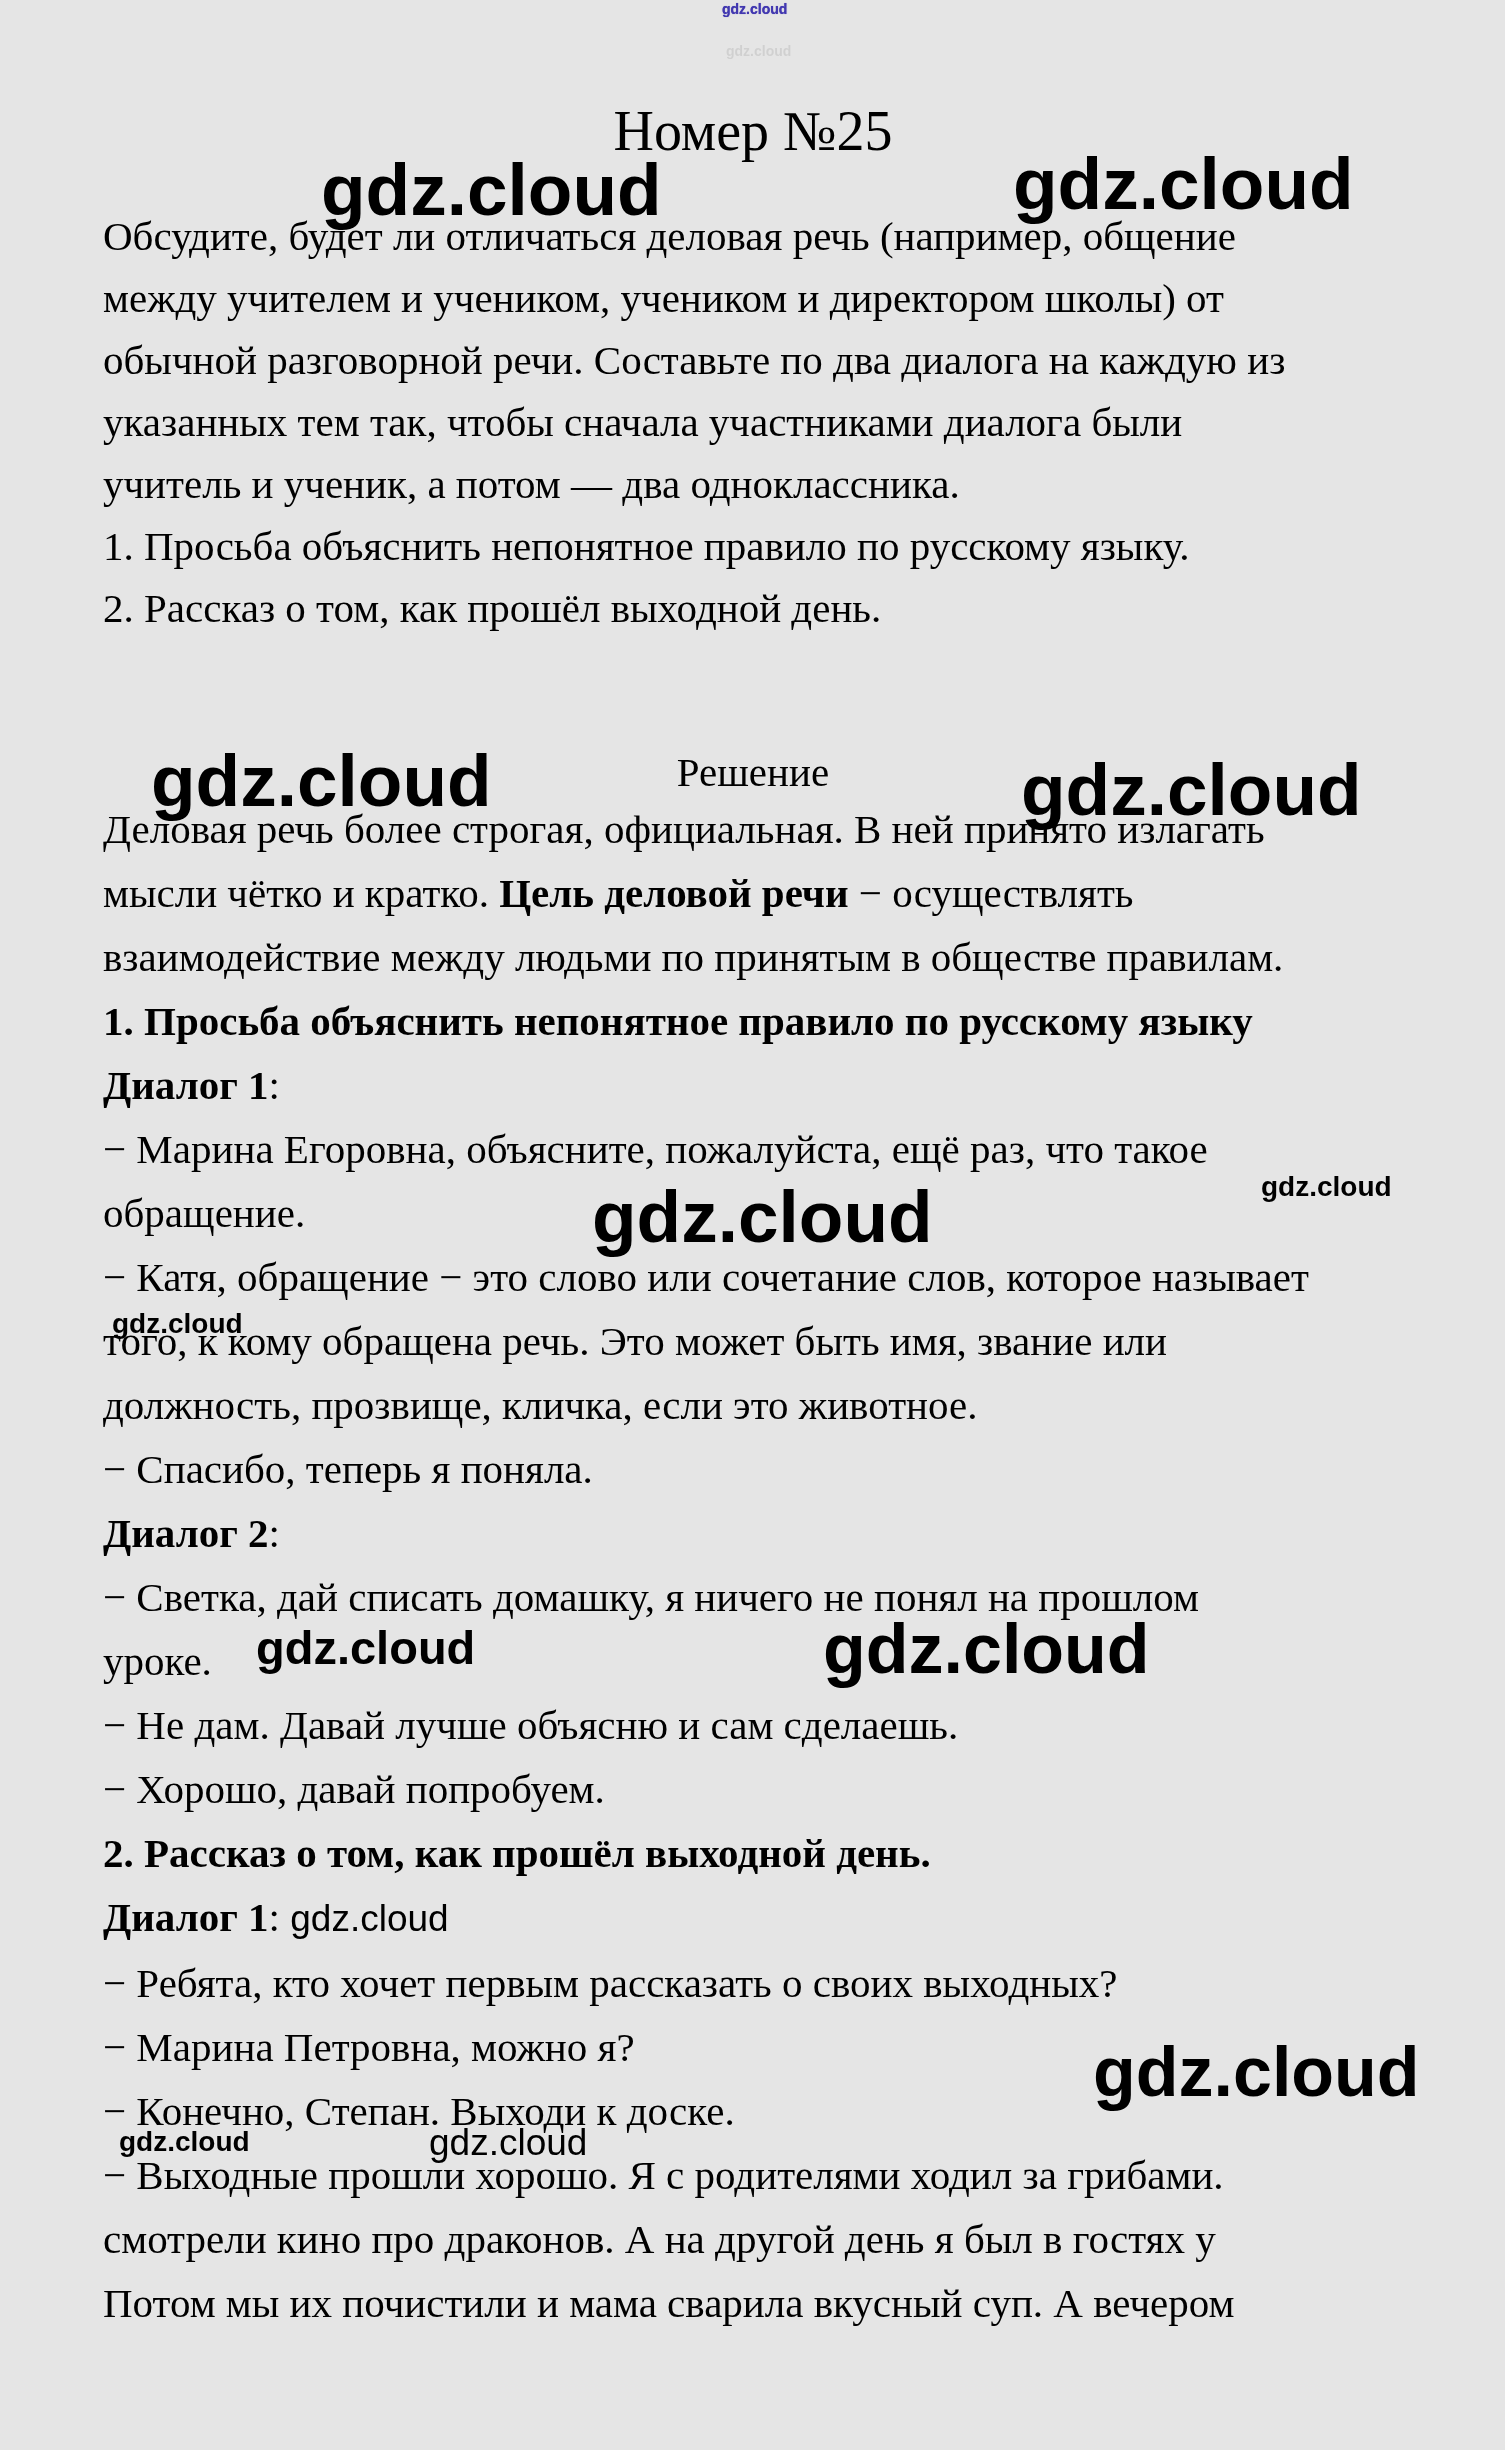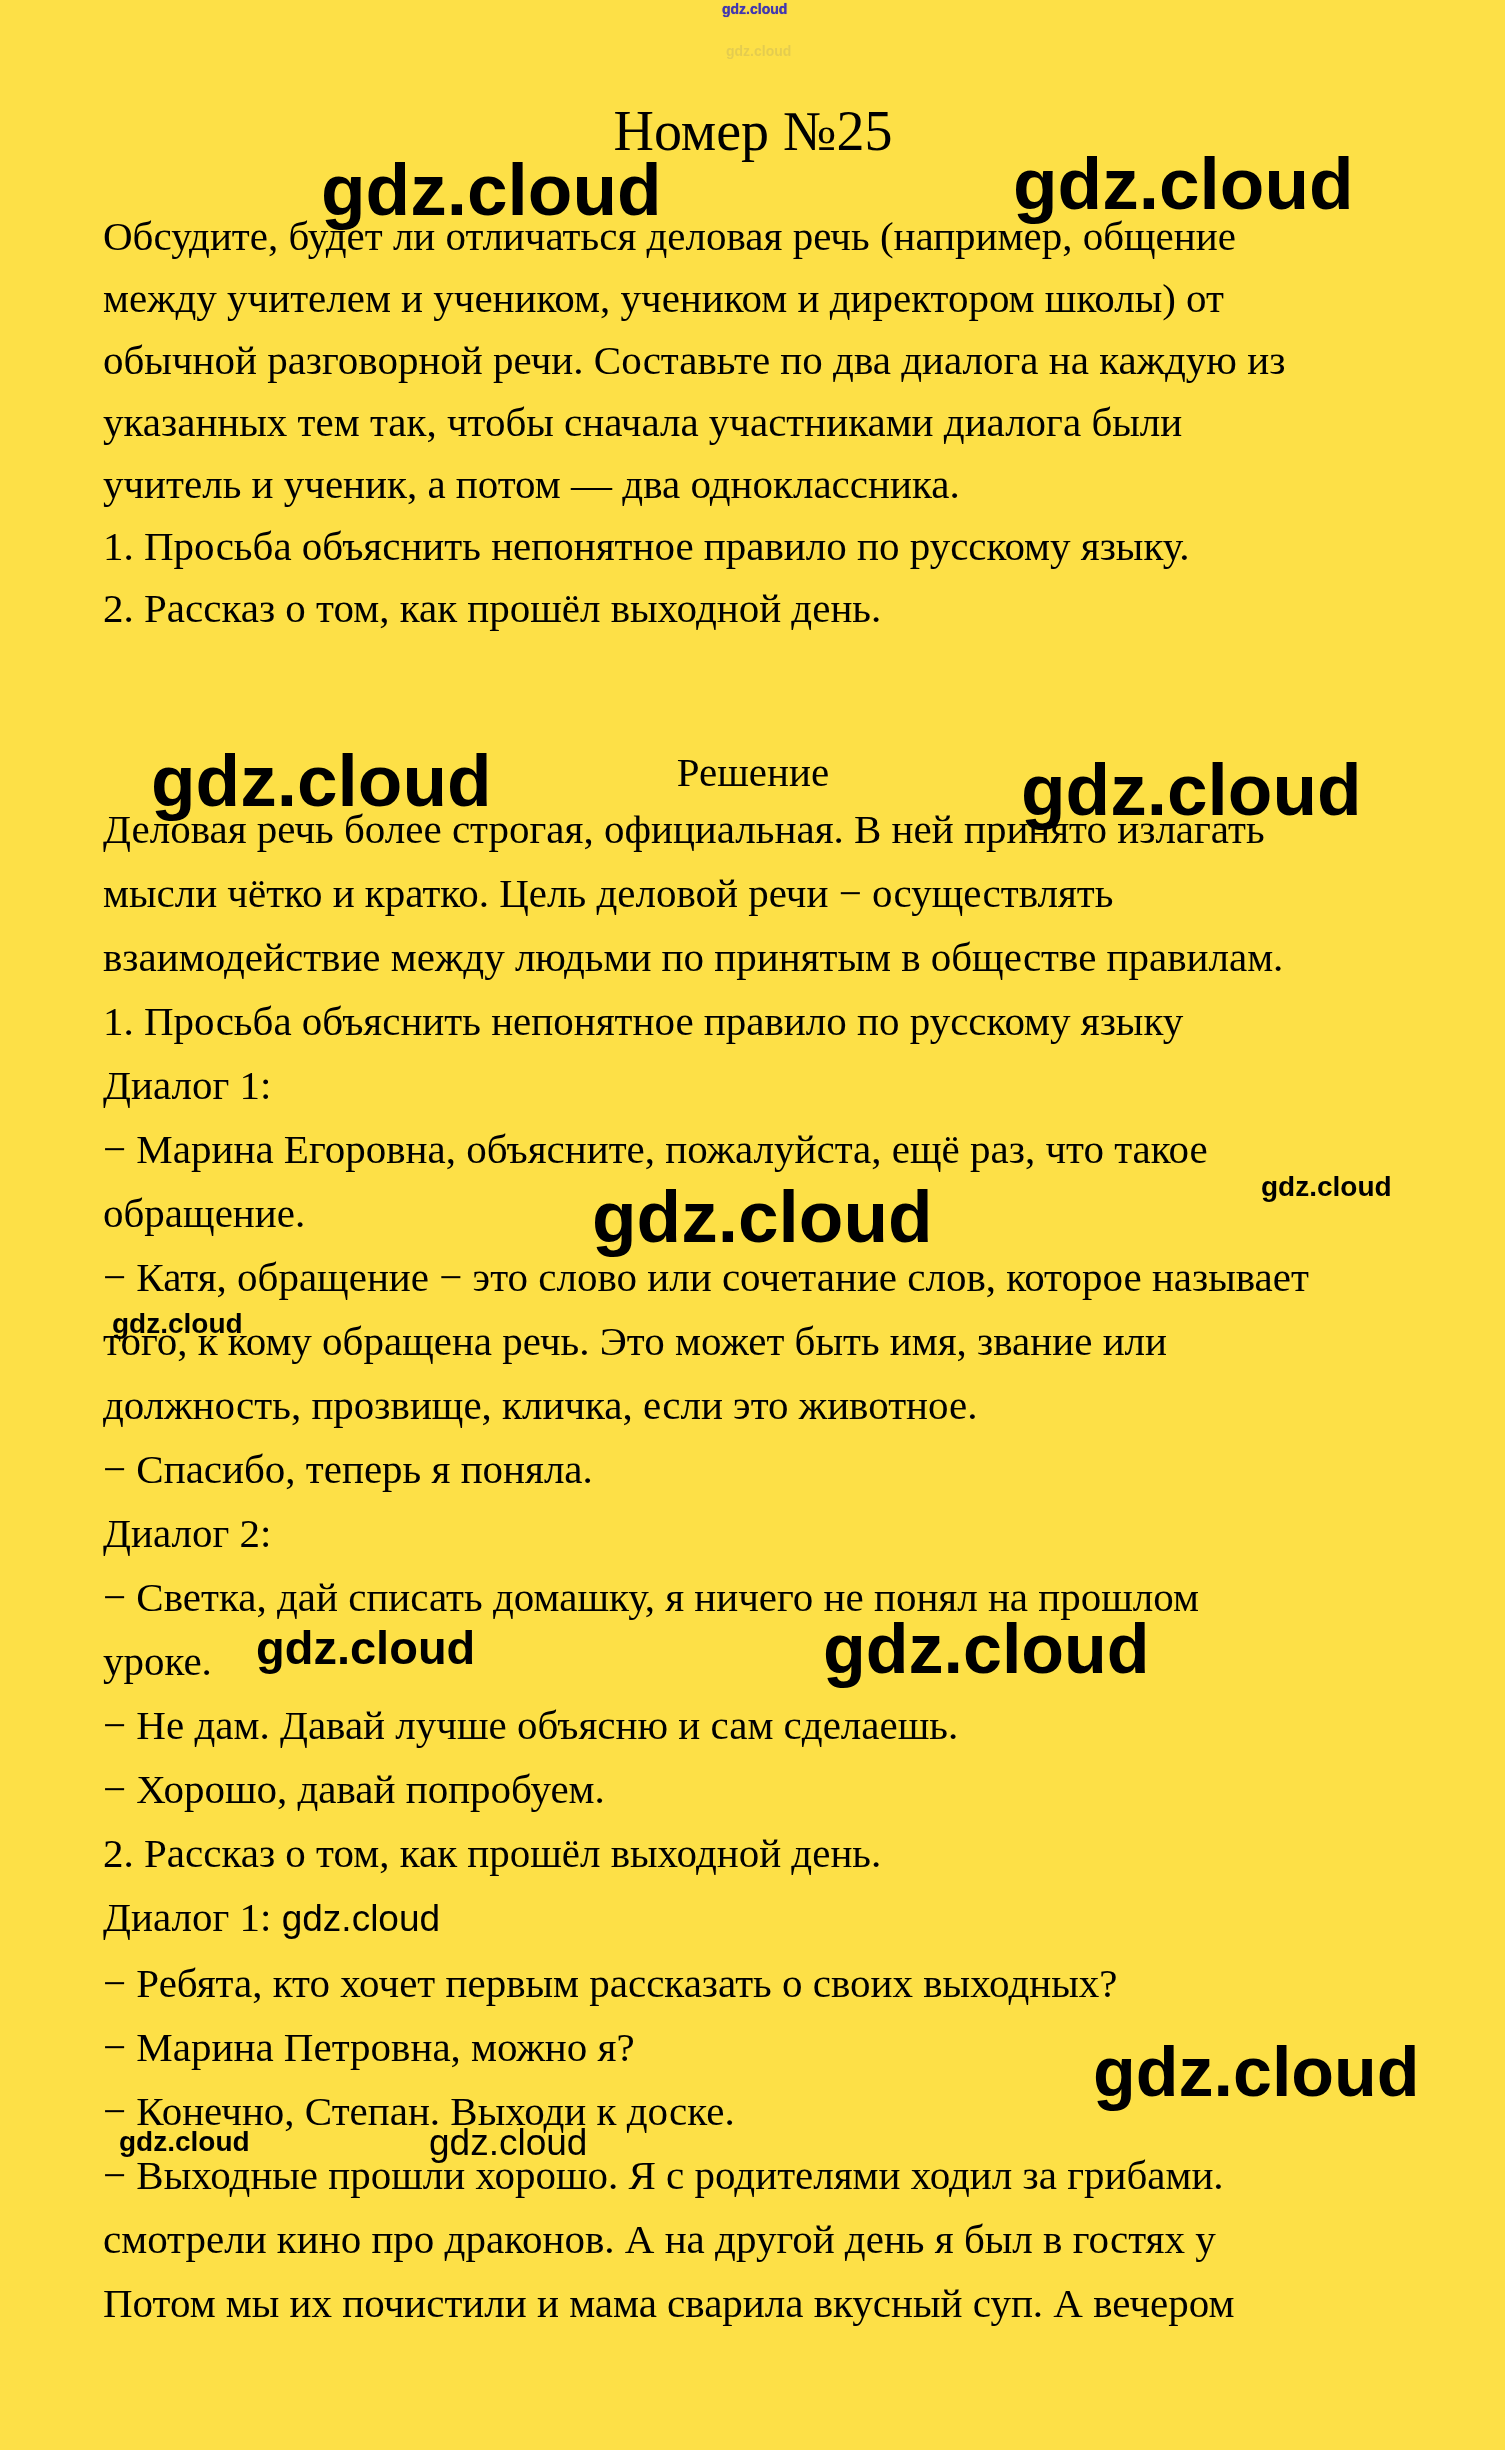--- a/index.html
+++ b/index.html
@@ -1,39 +1,39 @@
 <!DOCTYPE html>
 <html style="font-size:11.8px"><head>
 <meta charset="utf-8">
 <style>
   html,body{margin:0;padding:0;background:#ffffff;}
   .page{
     position:relative;
     width:1506px;
     height:2450px;
-    background:#fde047;
+    background:#e5e5e5;
     overflow:hidden;
     font-family:"Liberation Serif", serif;
     color:#000;
   }
   
   .doc-title{
     position:absolute; top:100px; left:0; width:100%;
     text-align:center; font-size:56px; line-height:62px; white-space:nowrap;
   }
   .solution-heading{
     position:absolute; top:697px; left:0; width:100%;
     text-align:center; font-size:41px; line-height:62px; white-space:nowrap;margin-top:44px;
   }
   
   .task-block{ position:absolute; left:103px; top:205px; font-size:41px; }
   .task-block .line{ line-height:62px; white-space:nowrap; }
   .solution-block{ position:absolute; left:103px; top:797px; font-size:41px; }
   .solution-block .line{ line-height:64px; white-space:nowrap; }
-  .bold{ font-weight:normal; }
+  .bold{ font-weight:bold; }
   
   .wm{
     position:absolute; font-family:"Liberation Sans", sans-serif;
     font-weight:700; color:#000; line-height:1; white-space:nowrap;
   }
   .wm-top-blue{ left:722px; top:1.5px; font-size:14px; color:#4238b0; text-shadow:0 0 0.7px #4238b0; }
   .wm-top-ghost{ left:726px; top:44px; font-size:14px; color:#777; opacity:.18; filter:blur(0.7px); }
   .wm-a1{ left:321px;  top:153px;  font-size:73px; }
   .wm-a2{ left:1013px; top:147px;  font-size:73px; }
   .wm-b1{ left:151px;  top:744px; font-size:73px; }

